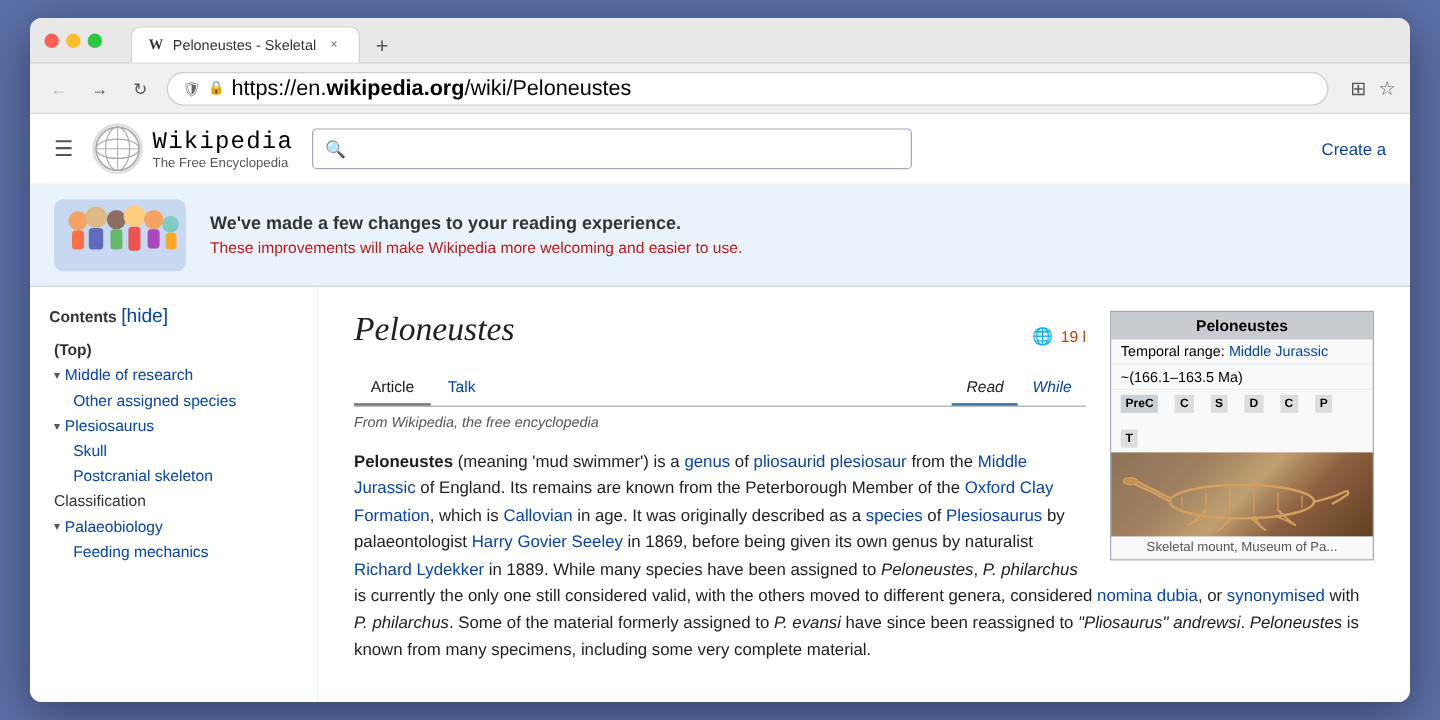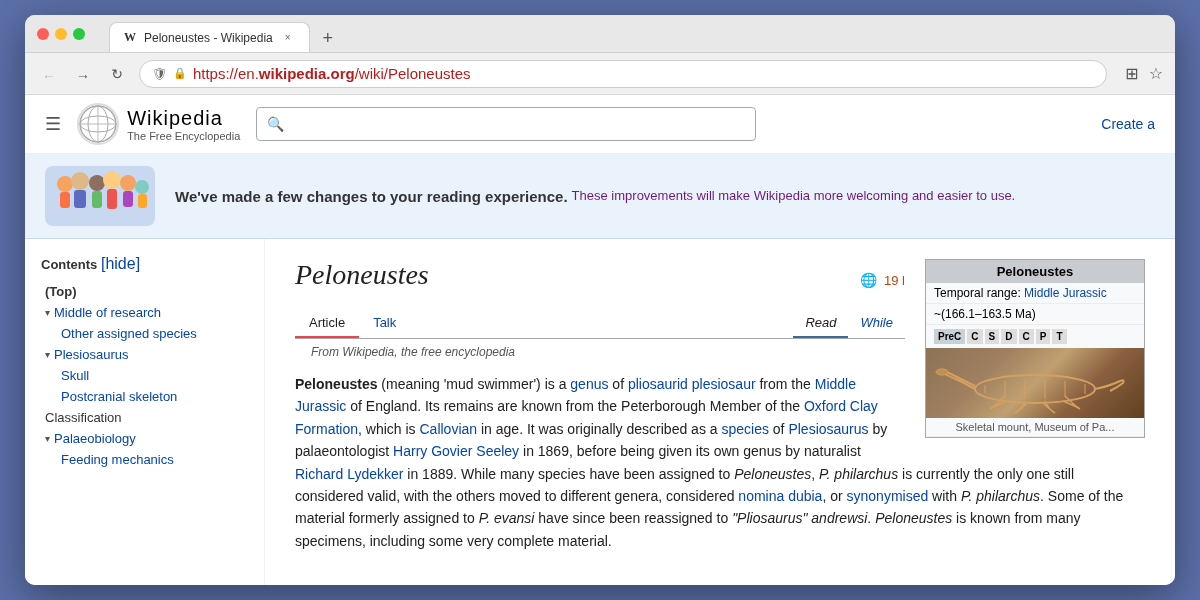--- a/index.html
+++ b/index.html
@@ -89,21 +89,21 @@
       border: 1px solid #ccc;
       display: flex;
       align-items: center;
       padding: 0 12px;
       gap: 6px;
       font-size: 13px;
       color: #333;
     }
     .url-bar .shield-icon { color: #666; font-size: 12px; }
     .url-bar .lock-icon { color: #666; font-size: 11px; }
-    .url-text { font-size: 15px; color: #b91c1c; }
+    .url-text { font-size: 18px; color: #000000; }
     .url-text strong { font-weight: 600; }
     .toolbar-icons { display: flex; gap: 10px; align-items: center; margin-left: 8px; }
     .toolbar-icon { color: #555; font-size: 16px; cursor: pointer; }
 
     
     .wiki-page {
       display: flex;
       flex-direction: column;
       height: calc(570px - 38px - 42px);
       background: white;
@@ -122,21 +122,21 @@
     .hamburger { font-size: 18px; color: #555; cursor: pointer; }
     .wiki-logo-area { display: flex; align-items: center; gap: 8px; }
     .wiki-logo-circle {
       width: 42px; height: 42px; border-radius: 50%;
       border: 2px solid #ddd;
       display: flex; align-items: center; justify-content: center;
       font-size: 20px; overflow: hidden;
       background: white;
     }
     .wiki-title-text { display: flex; flex-direction: column; }
-    .wiki-title-main { font-size: 20px; font-family: Liberation Sans, sans-serif; font-weight: normal; letter-spacing: 1px; }
+    .wiki-title-main { font-size: 20px; font-family: Liberation Mono, monospace; font-weight: normal; letter-spacing: 1px; }
     .wiki-title-sub { font-size: 11px; color: #555; }
     .wiki-search-bar {
       flex: 1;
       max-width: 500px;
       height: 34px;
       border: 1px solid #a2a9b1;
       border-radius: 4px;
       display: flex;
       align-items: center;
       padding: 0 10px;
@@ -163,23 +163,23 @@
       min-width: 110px;
       height: 60px;
       background: #c8d8f0;
       border-radius: 8px;
       display: flex;
       align-items: center;
       justify-content: center;
       font-size: 28px;
       margin-left: -80px;
     }
-    .banner-text { display: flex; flex-direction: row; gap: 4px; }
+    .banner-text { display: flex; flex-direction: column; gap: 4px; }
     .banner-title { font-size: 15px; font-weight: 600; color: #333; }
-    .banner-subtitle { font-size: 13px; color: #701a75; }
+    .banner-subtitle { font-size: 13px; color: #b91c1c; }
 
     
     .wiki-content {
       display: flex;
       flex: 1;
       overflow: hidden;
     }
 
     
     .wiki-sidebar {
@@ -229,34 +229,34 @@
     }
     .article-tab {
       padding: 6px 14px;
       font-size: 13px;
       color: #0645ad;
       cursor: pointer;
       border-bottom: 2px solid transparent;
     }
     .article-tab.active {
       color: #202122;
-      border-bottom: 2px solid #ef4444;
+      border-bottom: 2px solid #737373;
     }
     .read-edit-tab {
       padding: 6px 12px;
       font-size: 13px;
       color: #0645ad;
       cursor: pointer;
       font-style: italic;
     }
     .read-edit-tab.active {
       color: #202122;
       border-bottom: 2px solid #3e6a98;
     }
-    .from-wiki { font-size: 12px; color: #555; margin-bottom: 14px; font-style: italic; margin-left: 16px; }
+    .from-wiki { font-size: 12px; color: #555; margin-bottom: 14px; font-style: italic; }
     .article-body { font-size: 14px; line-height: 1.6; color: #202122; }
     .article-body p { margin-bottom: 10px; }
     .wiki-link { color: #0645ad; text-decoration: none; }
     .bold-term { font-weight: 700; }
 
     
     .infobox {
       float: right;
       width: 220px;
       background: #f8f9fa;
@@ -286,21 +286,21 @@
     .infobox-img-caption {
       padding: 3px 8px;
       font-size: 11px;
       color: #555;
       text-align: center;
       border-bottom: 1px solid #eaecf0;
     }
     .geo-scale {
       display: flex;
       align-items: center;
-      gap: 2px;
+      gap: 14px;
       padding: 4px 8px;
       flex-wrap: wrap;
     }
     .geo-btn {
       padding: 2px 4px;
       font-size: 10px;
       background: #ddd;
       border: none;
       cursor: pointer;
       font-weight: 600;
@@ -323,21 +323,21 @@
   <div class="title-bar">
     <div class="traffic-lights">
       <div class="traffic-light tl-red"></div>
       <div class="traffic-light tl-yellow"></div>
       <div class="traffic-light tl-green"></div>
     </div>
     <div class="tabs-area">
       <div class="tab">
 
         <span style="font-size:12px; font-weight:bold; color:#333; font-family:serif;">W</span>
-        <span>Peloneustes - Wikipedia</span>
+        <span>Peloneustes - Skeletal</span>
         <div class="tab-close">×</div>
       </div>
       <div class="new-tab-btn">+</div>
     </div>
   </div>
 
   <div class="address-bar">
     <div class="nav-btn disabled">←</div>
     <div class="nav-btn">→</div>
     <div class="nav-btn">↻</div>

